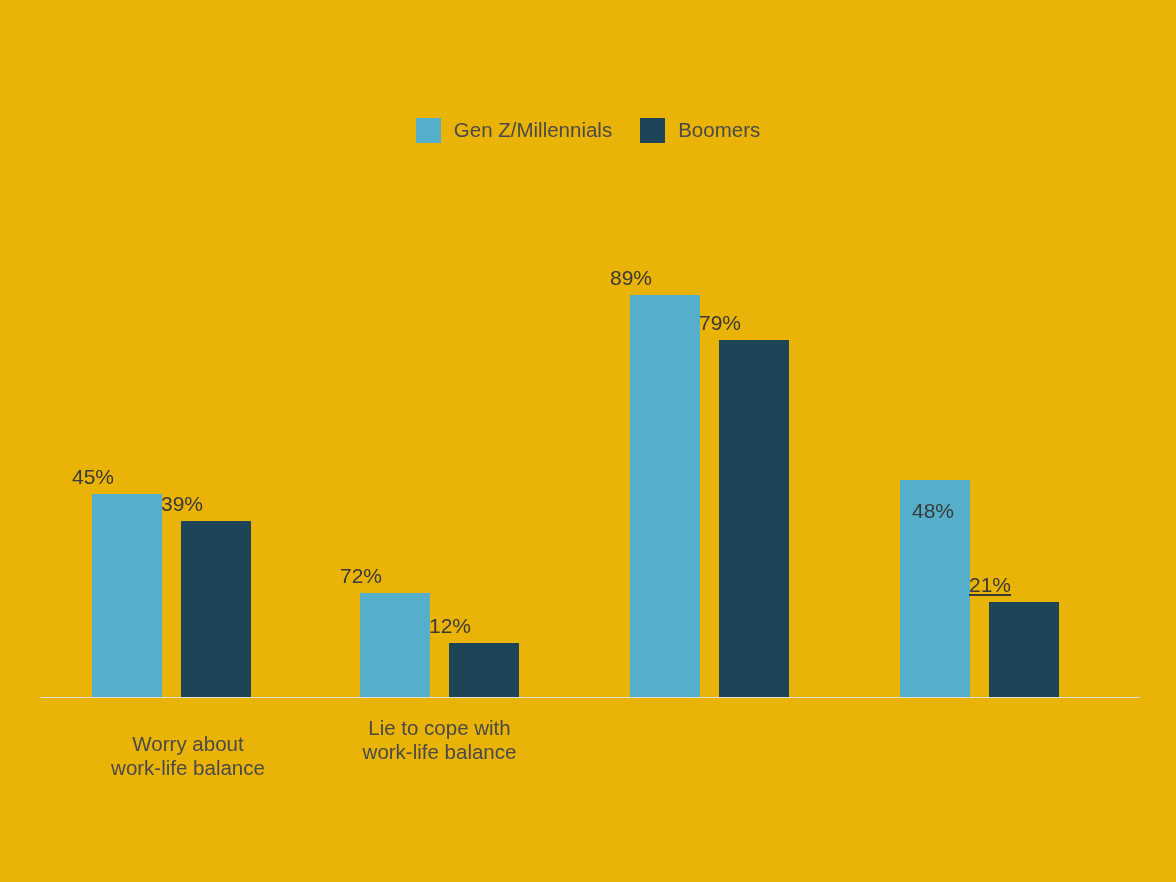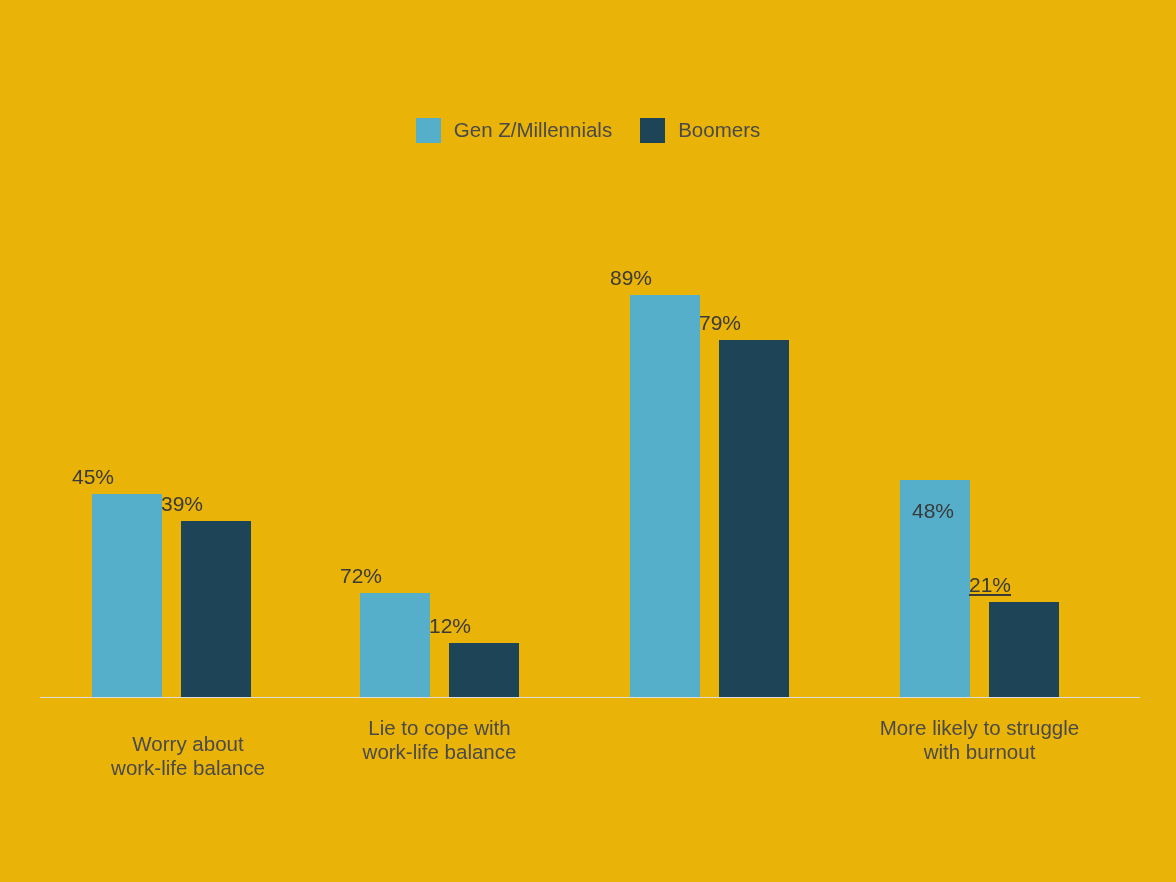--- a/index.html
+++ b/index.html
@@ -128,17 +128,15 @@
 
     <div class="bar bar-genz" id="bar-0-2" style="left: 630px; top: 295px; height: 402px; background: rgb(85, 174, 202);"></div>
     <div class="bar-value" id="val-0-2" style="left: 610px; top: 267px; color: rgb(58, 58, 58);">89%</div>
     <div class="bar bar-boom" id="bar-1-2" style="left: 719px; top: 340px; height: 357px; background: rgb(30, 68, 88);"></div>
     <div class="bar-value" id="val-1-2" style="left: 699px; top: 312px; color: rgb(58, 58, 58);">79%</div>
 
     <div class="bar bar-genz" id="bar-0-3" style="left: 900px; top: 480px; height: 217px; background: rgb(85, 174, 202);"></div>
     <div class="bar-value" id="val-0-3" style="left: 912px; top: 452px; color: rgb(58, 58, 58); margin-top: 48px;">48%</div>
     <div class="bar bar-boom" id="bar-1-3" style="left: 989px; top: 602px; height: 95px; background: rgb(30, 68, 88);"></div>
     <div class="bar-value" id="val-1-3" style="left: 969px; top: 574px; color: rgb(58, 58, 58); text-decoration: underline;">21%</div>
-    <div class="group-label" id="cat-3" style="left: 819.5px; top: 716px; color: rgb(74, 74, 74);">More likely to struggle
-with burnout</div>
   </div>
 
 </div>
 
 </body></html>

